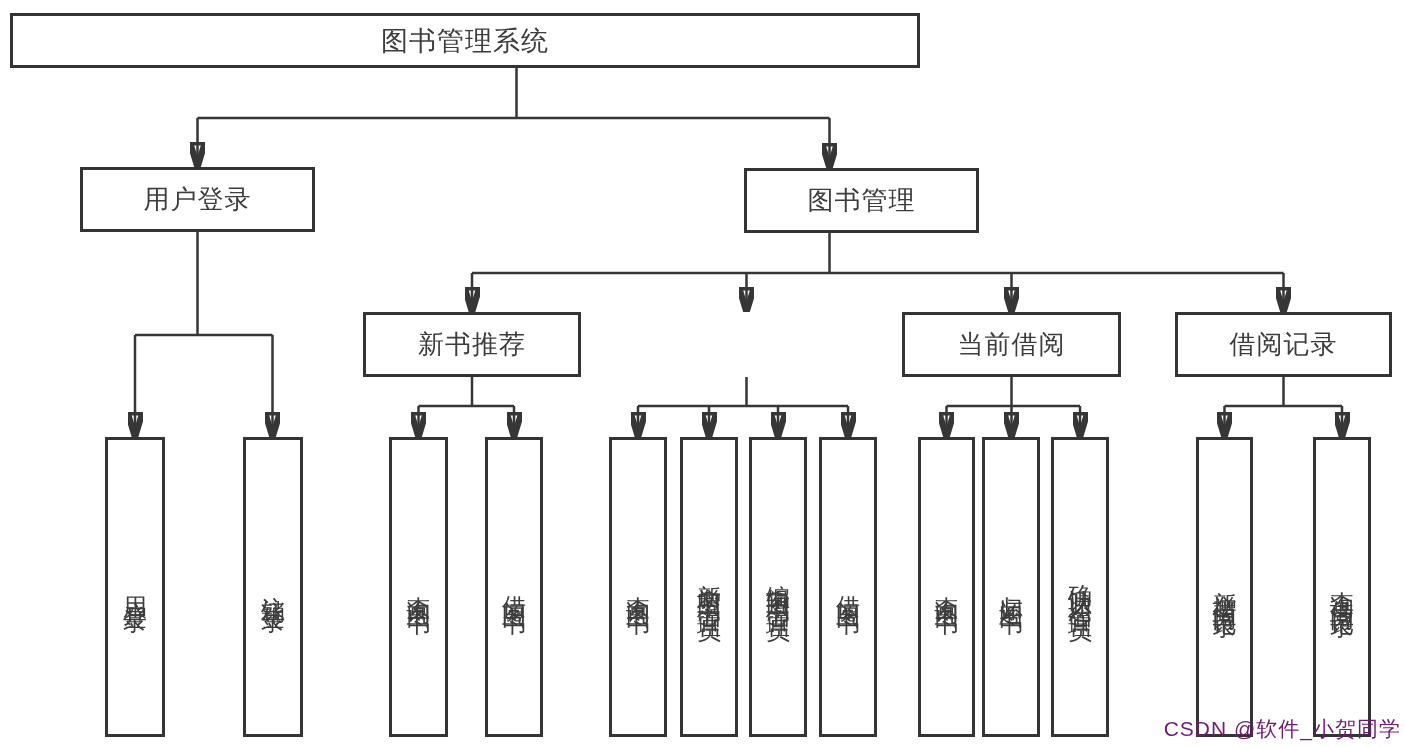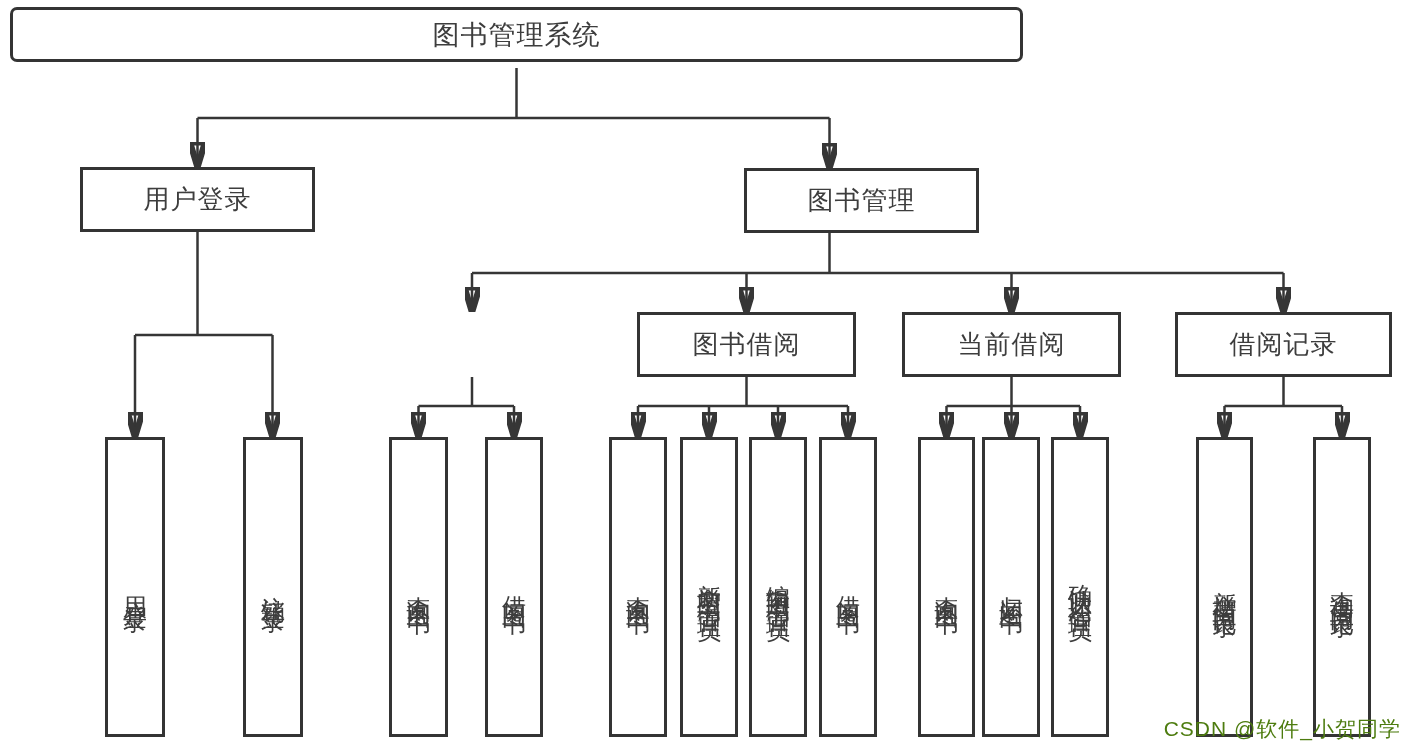--- a/index.html
+++ b/index.html
@@ -24,21 +24,21 @@
   .h .lbl{font-size:26px;letter-spacing:1px;}
   #box-root .lbl{font-size:27px;letter-spacing:1px;}
   .v .lbl{
     writing-mode:vertical-rl;
     text-orientation:mixed;
     font-size:24px;
     letter-spacing:5px;
     line-height:1;
   }
   
-  #box-root {left:10px;  top:7px;  width:1013px; height:55px;border-radius:7px;}
+  #box-root {left:10px;  top:13px;  width:910px; height:55px;}
   
   #box-l2-0 {left:80px;  top:167px; width:235px; height:65px;}
   #box-l2-1 {left:712px; top:168px; width:235px; height:65px;margin-left:32px;}
   
   #box-l3-0 {left:363px; top:312px; width:218px; height:65px;}
   #box-l3-1 {left:637px; top:312px; width:219px; height:65px;}
   #box-l3-2 {left:902px; top:312px; width:219px; height:65px;text-align:right;}
   #box-l3-3 {left:1175px;top:312px; width:217px; height:65px;text-align:center;}
   
   .v{top:437px;height:300px;}
@@ -52,21 +52,21 @@
   #box-l4-7  {left:819px;  width:58px;}
   #box-l4-8  {left:918px;  width:57px;}
   #box-l4-9  {left:982px;  width:58px;}
   #box-l4-10 {left:1051px; width:58px;}
   #box-l4-11 {left:1196px; width:57px;}
   #box-l4-12 {left:1313px; width:58px;}
   .watermark{
     position:absolute;
     right:4px;bottom:4px;
     font-size:21px;
-    color:#4d7c0f;
+    color:#701a75;
     letter-spacing:1px;
     z-index:5;
     white-space:nowrap;
   }
 </style>
 </head>
 <body>
 
 <div class="canvas">
 
@@ -136,22 +136,22 @@
     <span class="lbl">图书管理系统</span>
   </div>
 
   <div class="box h" id="box-l2-0">
     <span class="lbl">用户登录</span>
   </div>
   <div class="box h" id="box-l2-1">
     <span class="lbl">图书管理</span>
   </div>
 
-  <div class="box h" id="box-l3-1">
-    <span class="lbl">图书借阅</span>
+  <div class="box h" id="box-l3-0">
+    <span class="lbl">新书推荐</span>
   </div>
   <div class="box h" id="box-l3-2">
     <span class="lbl">当前借阅</span>
   </div>
   <div class="box h" id="box-l3-3">
     <span class="lbl">借阅记录</span>
   </div>
 
   <div class="box v" id="box-l4-0">
     <span class="lbl">用户登录</span>

